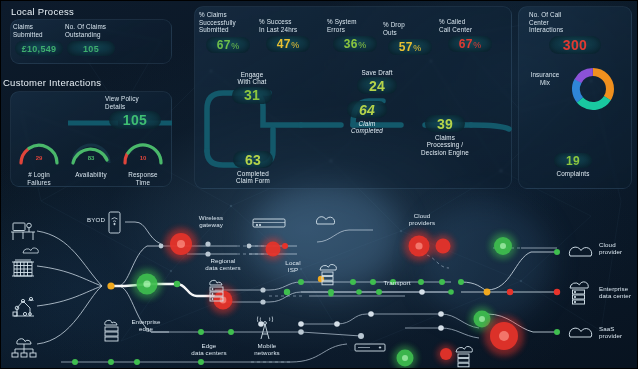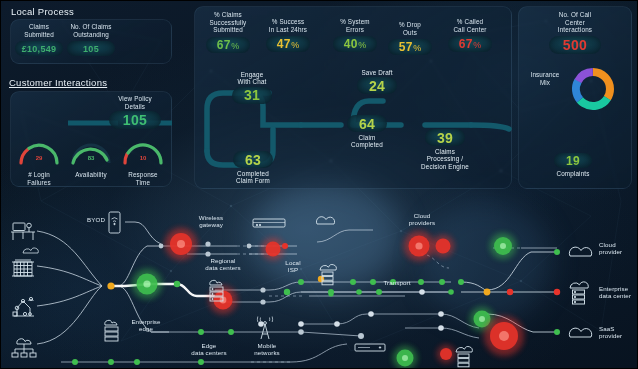--- a/index.html
+++ b/index.html
@@ -34,21 +34,21 @@
   }
   .section-title {
     position: absolute;
     color: #e8f0f6;
     font-size: 9.5px;
     letter-spacing: 0.25px;
     white-space: nowrap;
   }
 
   
-  .cell { position: absolute; text-align: center; }
+  .cell { position: absolute; }
   .cell-label {
     color: #d9e6ef;
     font-size: 6.3px;
     line-height: 7.6px;
     letter-spacing: 0.15px;
     white-space: pre-line;
   }
   .pill {
     margin: 3px auto 0;
     border-radius: 999px;
@@ -135,21 +135,21 @@
     </div>
   </div>
   <div class="cell" style="left:64px;top:22px;width:52px;">
     <div class="cell-label">No. Of Claims
 Outstanding</div>
     <div class="pill" style="width:48px;height:15px;">
       <span class="pill-val" style="font-size:9px;color:#3fae6e;">105</span>
     </div>
   </div>
 
-  <div class="section-title" style="left:8px;top:76px;text-decoration:underline;">Customer Interactions</div>
+  <div class="section-title" style="left:2px;top:76px;">Customer Interactions</div>
 
   <div class="panel" style="left:9px;top:90px;width:162px;height:96px;"></div>
 
   <svg style="position:absolute;left:9px;top:90px;" width="162" height="96">
     <line x1="58" y1="32" x2="108" y2="32" stroke="#11586a" stroke-width="5"></line>
     <line x1="162" y1="32" x2="120" y2="32" stroke="#11586a" stroke-width="5"></line>
   </svg>
 
   <div class="cell" style="left:104px;top:94px;width:60px;">
     <div class="cell-label">View Policy
@@ -208,21 +208,21 @@
     <div class="pill" style="width:44px;height:16px;">
       <span class="pill-val" style="font-size:12px;color:#e8c032;">47</span>
         <span class="pct-sub" style="color:#e8c032;">%</span>
     </div>
   </div>
 
   <div class="cell" style="left:326px;top:17px;width:56px;">
     <div class="cell-label">% System
 Errors</div>
     <div class="pill" style="width:44px;height:16px;">
-      <span class="pill-val" style="font-size:12px;color:#8cc63f;">40</span>
+      <span class="pill-val" style="font-size:12px;color:#8cc63f;">36</span>
         <span class="pct-sub" style="color:#8cc63f;">%</span>
     </div>
   </div>
 
   <div class="cell" style="left:382px;top:20px;width:54px;">
     <div class="cell-label">% Drop
 Outs</div>
     <div class="pill" style="width:44px;height:16px;">
       <span class="pill-val" style="font-size:12px;color:#e8c032;">57</span>
         <span class="pct-sub" style="color:#e8c032;">%</span>
@@ -268,45 +268,45 @@
 Claim Form</div>
   </div>
 
   <div class="node" style="left:350px;top:68px;width:52px;">
     <div class="node-label">Save Draft</div>
     <div class="pill" style="width:40px;height:17px;margin-top:1px;">
       <span class="pill-val" style="color:#b5d34a;text-align:center;">24</span>
     </div>
   </div>
 
-  <div class="node" style="left:340px;top:114px;width:52px;">
+  <div class="node" style="left:340px;top:100px;width:52px;font-style:italic;">
     <div class="pill" style="width:40px;height:17px;margin:0 auto;">
       <span class="pill-val" style="color:#b5d34a;">64</span>
     </div>
     <div class="node-label" style="margin-top:2px;">Claim
 Completed</div>
   </div>
 
-  <div class="node" style="left:412px;top:128px;width:64px;">
+  <div class="node" style="left:412px;top:114px;width:64px;">
     <div class="pill" style="width:40px;height:17px;margin:0 auto;">
       <span class="pill-val" style="color:#b5d34a;">39</span>
     </div>
     <div class="node-label" style="margin-top:2px;">Claims
 Processing /
 Decision Engine</div>
   </div>
 
   <div class="panel" style="left:517px;top:5px;width:114px;height:183px;"></div>
 
   <div class="cell" style="left:528px;top:10px;width:92px;">
     <div class="cell-label">No. Of Call
 Center
 Interactions</div>
     <div class="pill" style="width:52px;height:18px;margin-top:2px;">
-      <span class="pill-val" style="font-size:14px;color:#e03a32;">500</span>
+      <span class="pill-val" style="font-size:14px;color:#e03a32;">300</span>
     </div>
   </div>
 
   <div class="cell-label" style="position:absolute;left:522px;top:70px;width:44px;text-align:center;">Insurance
 Mix</div>
 
   <svg style="position:absolute;left:566px;top:62px;" width="52" height="52">
     <g transform="translate(26,26)">
       <circle r="17" fill="none" stroke="#f0901e" stroke-width="8" stroke-dasharray="36.3 70.5" transform="rotate(-90)"></circle>
       <circle r="17" fill="none" stroke="#19c8a0" stroke-width="8" stroke-dasharray="32.0 74.8" transform="rotate(32)"></circle>

